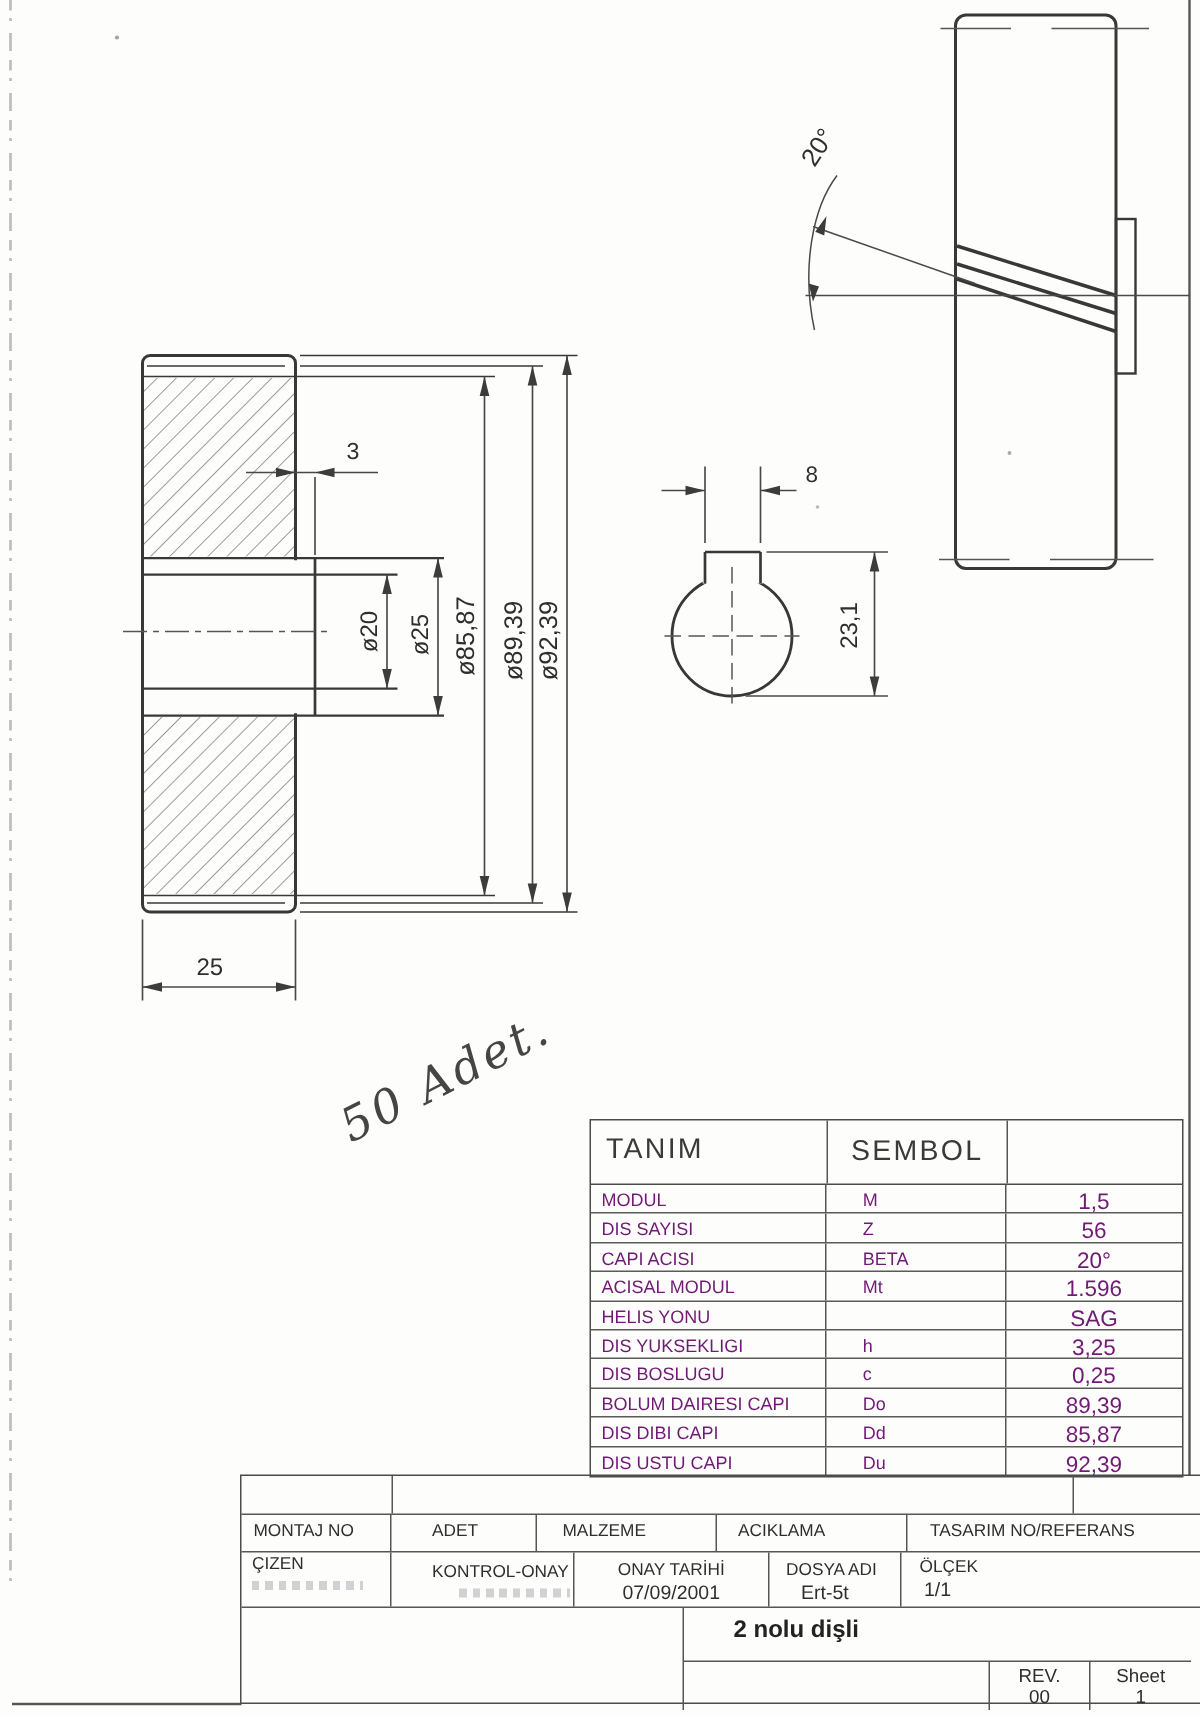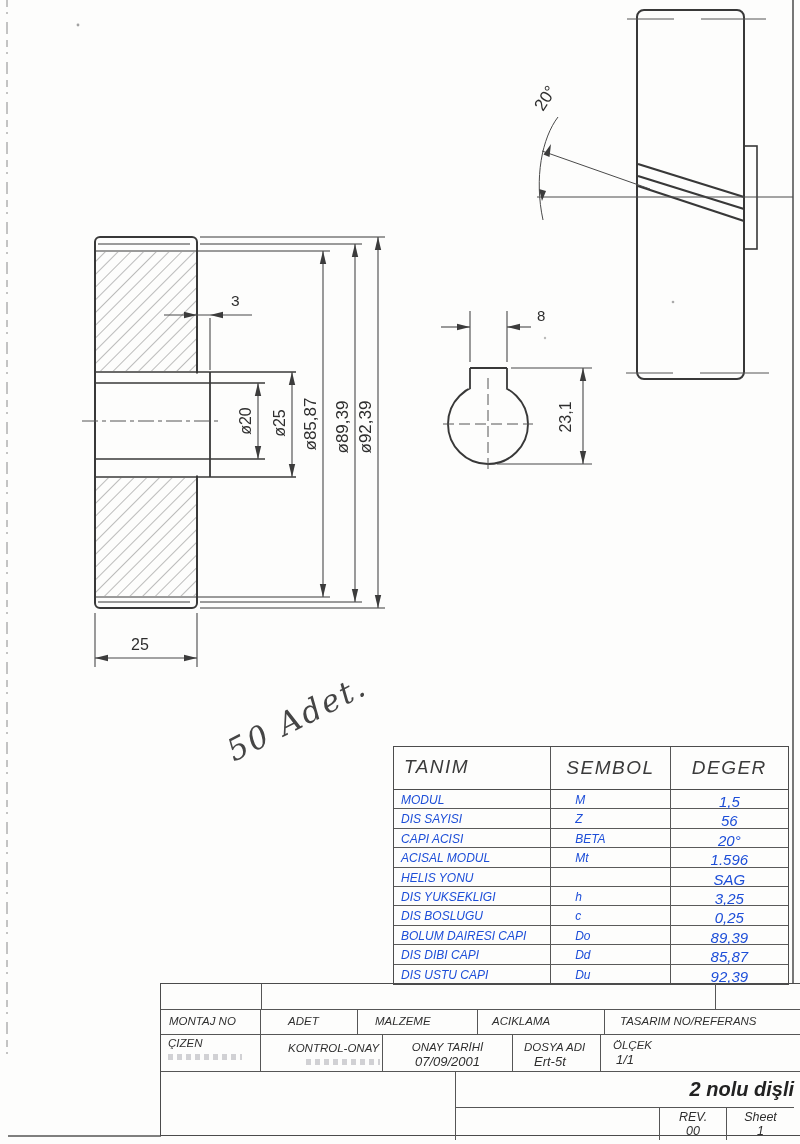--- a/index.html
+++ b/index.html
@@ -1,31 +1,31 @@
 <!DOCTYPE html>
 <html><head>
 <meta charset="utf-8">
 <style>
   html,body{margin:0;padding:0;background:#e8e8e8;}
   .page{position:relative;width:800px;height:1144px;background:#fdfdfc;overflow:hidden;
         font-family:"Liberation Sans",sans-serif;color:#2f2f2f;}
   .page svg{position:absolute;left:0;top:0;z-index:1;}
-  .overlay{position:absolute;z-index:2;background:transparent;box-sizing:border-box;font-style:italic;}
+  .overlay{position:absolute;z-index:2;background:transparent;box-sizing:border-box;}
 
   
   .spec{left:393px;top:746px;width:396px;border:1.6px solid #4c4c4c;}
   .spec-h{display:flex;height:42px;border-bottom:1.5px solid #4c4c4c;
           font-size:19px;letter-spacing:1.5px;color:#3a3a3a;}
   .spec-h .c1,.spec-row .c1{width:158px;box-sizing:border-box;border-right:1.4px solid #565656;}
   .spec-h .c2,.spec-row .c2{width:120px;box-sizing:border-box;border-right:1.4px solid #565656;}
   .spec-h .c3,.spec-row .c3{width:118px;box-sizing:border-box;}
   .spec-h .c1{padding:9px 0 0 10px;}
   .spec-h .c2,.spec-h .c3{display:flex;align-items:center;justify-content:center;}
   .spec-row{display:flex;height:19.4px;box-sizing:border-box;border-bottom:1.3px solid #5a5a5a;
-            font-size:12px;color:#1d4ed8;}
+            font-size:12px;color:#701a75;}
   .spec-row:last-child{border-bottom:none;}
   .spec-row .c1{padding:3px 0 0 7px;}
   .spec-row .c2{padding:3px 0 0 24px;}
   .spec-row .c3{text-align:center;padding-top:3px;font-size:15px;}
 
   
   .tblock{left:160px;top:983px;width:759px;height:153px;border:1.5px solid #4b4b4b;border-bottom:1.5px solid #4b4b4b;font-size:11.5px;}
   .tb-strip{position:relative;height:25px;border-bottom:1.3px solid #565656;}
   .tb-strip .v1{position:absolute;left:100px;top:0;height:100%;border-left:1.3px solid #565656;}
   .tb-strip .v2{position:absolute;left:554px;top:0;height:100%;border-left:1.3px solid #565656;}
@@ -44,21 +44,21 @@
   .tb-r2 .d{width:88px;border-right:1.3px solid #565656;padding:6px 0 0 11px;}
   .tb-r2 .e{width:118px;border-right:1.3px solid #565656;padding:6px 0 0 8px;}
   .tb-r2 .f{width:75px;padding:4px 0 0 12px;}
   .tb-val{font-size:13px;margin-top:1px;}
   .sig{height:6px;width:74px;margin-top:5px;opacity:.8;
        background:repeating-linear-gradient(90deg,#c6c6ca 0 5px,transparent 5px 9px);}
   .tb-bottom{display:flex;height:68px;}
   .tb-left{width:295px;border-right:1.4px solid #565656;box-sizing:border-box;}
   .tb-right{width:338px;}
   .tb-title{height:36px;box-sizing:border-box;border-bottom:1.4px solid #565656;
-            font-size:20px;font-weight:bold;padding:6px 0 18px 33px;color:#222;text-align:right;}
+            font-size:16px;font-weight:bold;padding:6px 0 18px 33px;color:#222;}
   .tb-last{display:flex;height:32px;}
   .tb-last .sp{width:204px;box-sizing:border-box;border-right:1.3px solid #565656;}
   .tb-last .rv,.tb-last .sh{width:67px;box-sizing:border-box;text-align:center;
        font-size:12.5px;padding-top:2px;line-height:14px;}
   .tb-last .rv{border-right:1.3px solid #565656;}
 </style>
 </head>
 <body>
 
 <div class="page">
@@ -194,21 +194,20 @@
   </g>
   <text x="543" y="112" transform="rotate(-57 543 112)" font-size="17" fill="#2e2e2e" font-family="Liberation Sans, sans-serif">20°</text>
 
   <text x="234" y="762" transform="rotate(-27 234 762)" font-size="31" font-style="italic" letter-spacing="2.5" fill="#454545" font-family="DejaVu Serif, serif">50 Adet.</text>
 </svg>
 
 <div class="overlay spec">
   <div class="spec-h">
     <div class="c1">TANIM</div>
     <div class="c2">SEMBOL</div>
-    <div class="c3">DEGER</div>
   </div>
   <div class="spec-row">
     <div class="c1">MODUL</div>
     <div class="c2">M</div>
     <div class="c3">1,5</div>
   </div>
   <div class="spec-row">
     <div class="c1">DIS SAYISI</div>
     <div class="c2">Z</div>
     <div class="c3">56</div>

